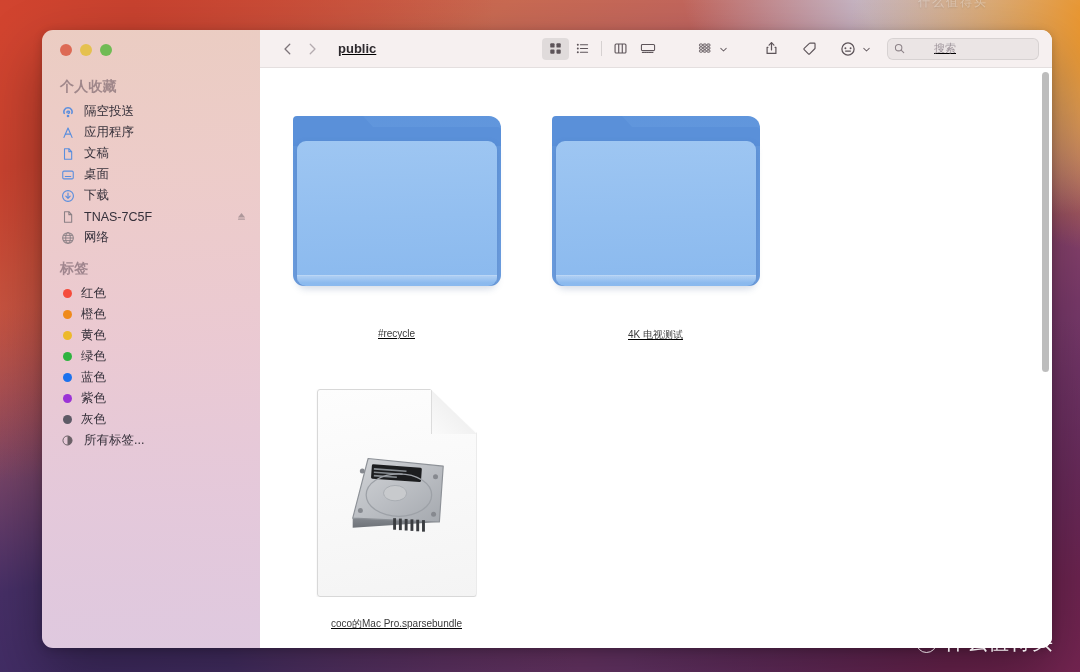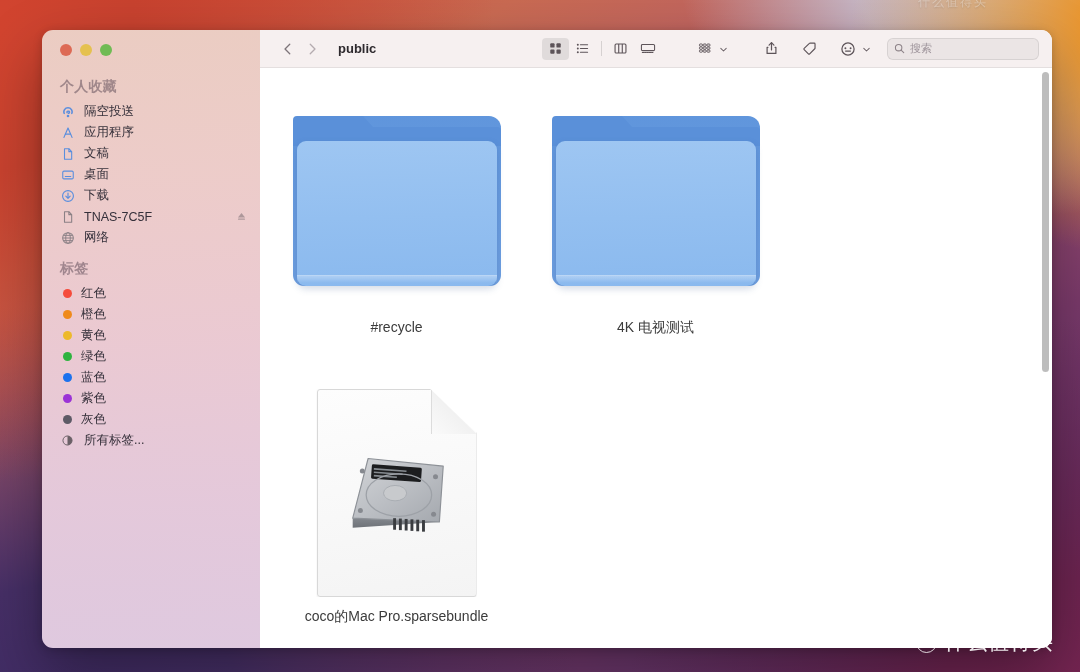--- a/index.html
+++ b/index.html
@@ -107,20 +107,21 @@
   .si-icon svg { display: block; }
   .dot { width: 9px; height: 9px; border-radius: 50%; flex: none; margin-left: 3px; }
   .eject { width: 13px; height: 13px; opacity: 0.48; flex: none; }
 
   
   #main {
     flex: 1; height: 100%;
     display: flex; flex-direction: column;
     background: #ffffff;
     position: relative;
+    text-decoration: underline;
   }
   #toolbar {
     height: 38px; flex: none;
     background: rgba(246,240,240,0.97);
     border-bottom: 1px solid rgba(0,0,0,0.07);
     display: flex; align-items: center;
     padding: 0 13px 0 16px;
     gap: 0;
   }
   .nav-btn {
@@ -159,21 +160,21 @@
     width: 152px; height: 22px;
     margin-left: 16px;
     border-radius: 6px;
     background: rgba(0,0,0,0.045);
     border: 1px solid rgba(0,0,0,0.085);
     display: flex; align-items: center;
     padding: 0 6px;
     gap: 5px;
   }
   #search .sicon { color: #8d8388; flex: none; }
-  #search .sph { font-size: 11px; color: #9d939a; }
+  #search .sph { font-size: 11px; color: #9d939a; margin-left: 24px; }
 
   
   #content {
     flex: 1;
     position: relative;
     overflow: hidden;
     background: #fff;
   }
   #grid {
     display: grid;
@@ -189,23 +190,23 @@
     padding-top: 6px;
     position: relative;
     cursor: default;
   }
   .icon-wrap {
     width: 215px; height: 216px;
     display: flex; align-items: center; justify-content: center;
     position: relative;
   }
   .cell .name {
-    font-size: 14px;
+    font-size: 10px;
     color: #3b3b3b;
-    margin-top: 7px;
+    margin-top: 16px;
     max-width: 230px;
     white-space: nowrap;
     overflow: hidden;
     text-overflow: ellipsis;
   }
   .cell.faded .name { color: #a9a9a9; }
 
   
   .folder { position: relative; width: 208px; height: 177px; }
   .folder .back {

